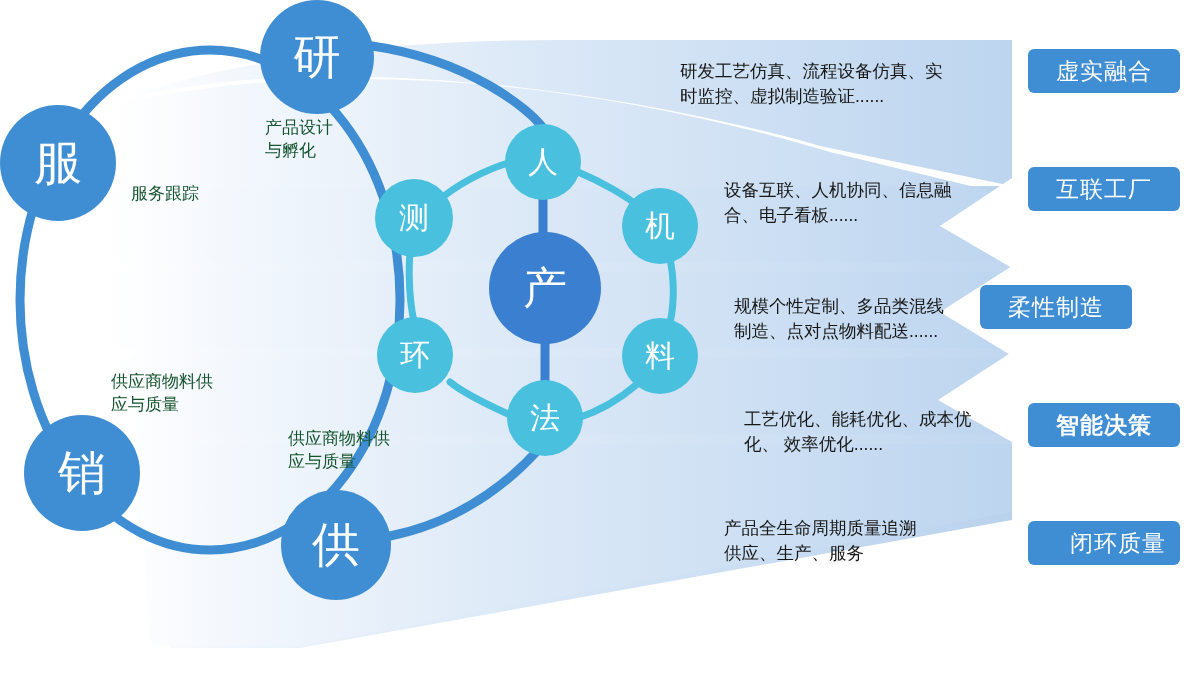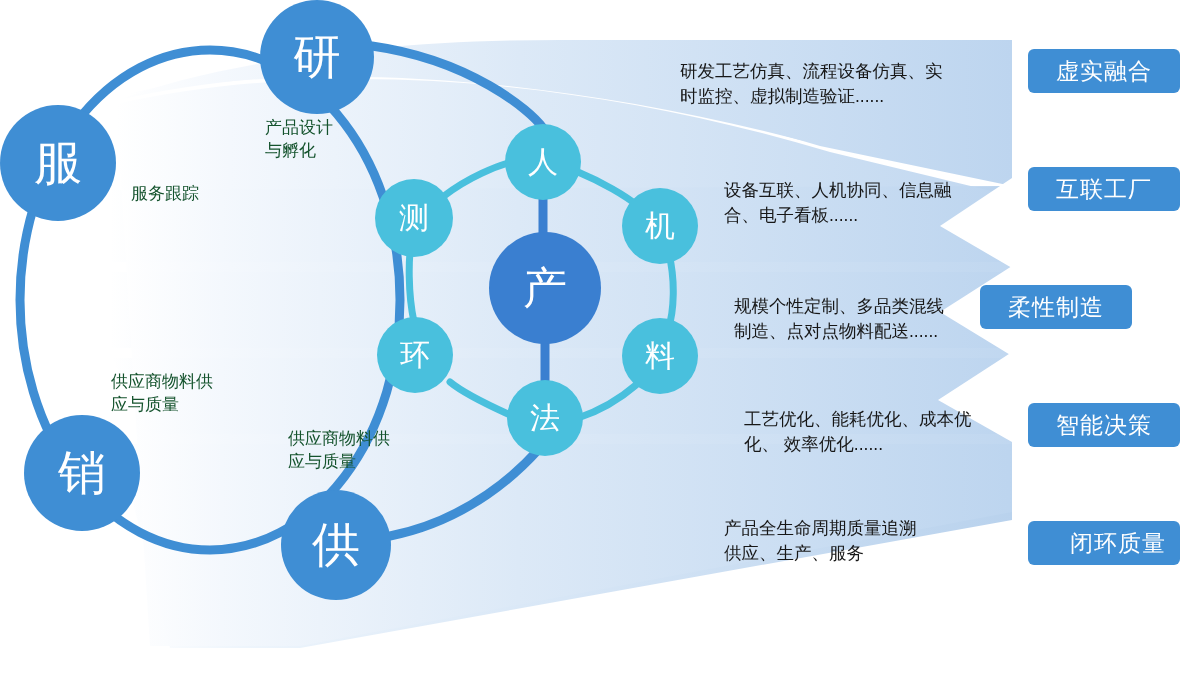--- a/index.html
+++ b/index.html
@@ -178,16 +178,16 @@
   <div class="desc" style="left:734px; top:294px; width:300px;">规模个性定制、多品类混线
 制造、点对点物料配送......</div>
   <div class="desc" style="left:726px; top:407px; width:300px;margin-left:18px;">工艺优化、能耗优化、成本优
 化、 效率优化......</div>
   <div class="desc" style="left:724px; top:516px; width:300px;">产品全生命周期质量追溯
 供应、生产、服务</div>
 
   <div class="pill" style="left:1028px; top:49px;">虚实融合</div>
   <div class="pill" style="left:1028px; top:167px;text-align:center;">互联工厂</div>
   <div class="pill" style="left:980px; top:285px;">柔性制造</div>
-  <div class="pill" style="left:1028px; top:403px;">智能决策</div>
+  <div class="pill" style="left:1028px; top:403px;font-weight:bold;">智能决策</div>
   <div class="pill" style="left:1028px; top:521px;padding-left:28px;">闭环质量</div>
 
 </div>
 
 </body></html>

